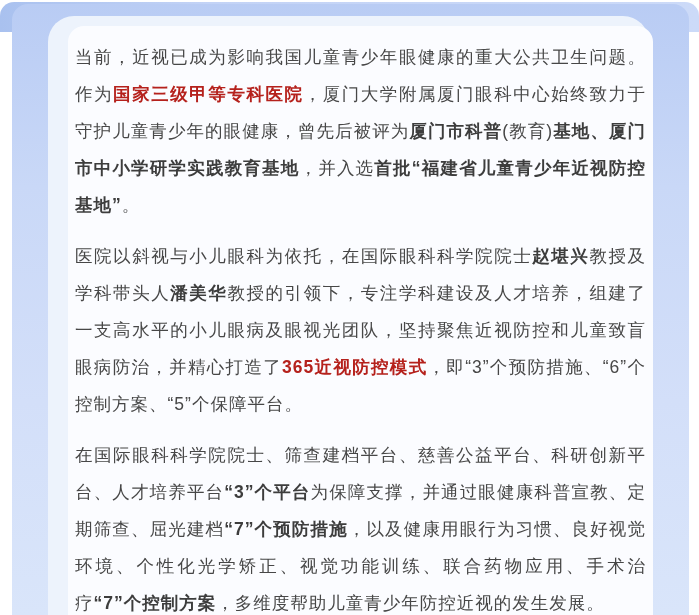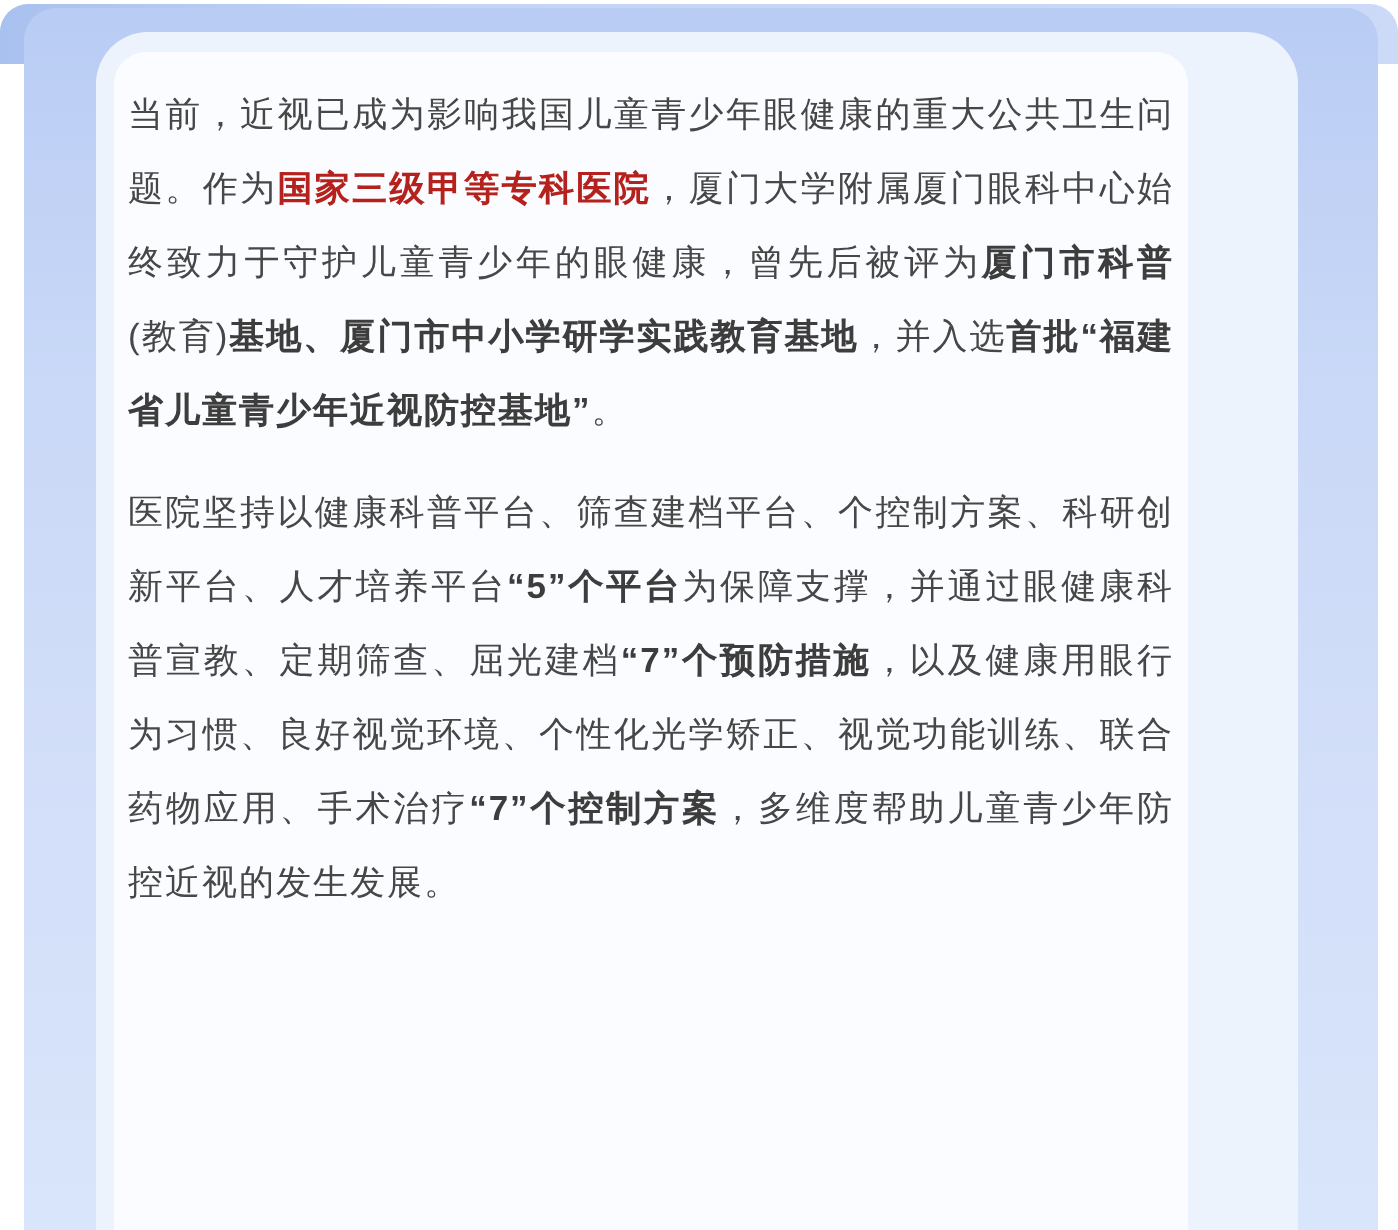--- a/index.html
+++ b/index.html
@@ -28,21 +28,21 @@
     position:absolute;left:12px;top:4px;width:677px;height:611px;
     border-radius:16px 16px 0 0;
     background:linear-gradient(180deg,var(--panel-top) 0%,#c9d8f7 30%,#d3dff9 65%,var(--panel-bottom) 100%);
   }
   .outer-card{
     position:absolute;left:48px;top:16px;width:601px;height:599px;
     border-radius:26px 26px 0 0;
     background:var(--outer-card-bg);
   }
   .inner-card{
-    position:absolute;left:57px;top:26px;width:537px;height:589px;
+    position:absolute;left:68px;top:26px;width:585px;height:589px;
     border-radius:16px 16px 0 0;
     background:var(--inner-card-bg);
     box-sizing:border-box;
     padding:13px 7px 0 7px;
   }
   .article p{
     margin:0 0 14px 0;
     font-size:17.5px;
     line-height:37px;
     letter-spacing:1px;
@@ -56,16 +56,17 @@
 </head>
 <body>
 
 <div class="screen">
   <div class="top-band"></div>
   <div class="panel"></div>
   <div class="outer-card"></div>
   <div class="inner-card">
     <div class="article" id="article">
         <p><span class="seg">当前，近视已成为影响我国儿童青少年眼健康的重大公共卫生问题。作为</span><span class="seg red">国家三级甲等专科医院</span><span class="seg">，厦门大学附属厦门眼科中心始终致力于守护儿童青少年的眼健康，曾先后被评为</span><span class="seg bold">厦门市科普</span><span class="seg">(教育)</span><span class="seg bold">基地、厦门市中小学研学实践教育基地</span><span class="seg">，并入选</span><span class="seg bold">首批“福建省儿童青少年近视防控基地”</span><span class="seg">。</span></p>
-        <p><span class="seg">医院坚持以健康科普平台、筛查建档平台、个控制方案、科研创新平台、人才培养平台</span><span class="seg bold">“5”个平台</span><span class="seg">为保障支撑，并通过眼健康科普宣教、定期筛查、屈光建档</span><span class="seg bold">“7”个预防措施</span><span class="seg">，以及健康用眼行为习惯、良好视觉环境、个性化光学矫正、视觉功能训练、联合药物应用、手术治疗</span><span class="seg bold">“7”个控制方案</span><span class="seg">，多维度帮助儿童青少年防控近视的发生发展。</span></p>
+        <p><span class="seg">医院以斜视与小儿眼科为依托，在国际眼科科学院院士</span><span class="seg bold">赵堪兴</span><span class="seg">教授及学科带头人</span><span class="seg bold">潘美华</span><span class="seg">教授的引领下，专注学科建设及人才培养，组建了一支高水平的小儿眼病及眼视光团队，坚持聚焦近视防控和儿童致盲眼病防治，并精心打造了</span><span class="seg red">365近视防控模式</span><span class="seg">，即“3”个预防措施、“6”个控制方案、“5”个保障平台。</span></p>
+        <p><span class="seg">在国际眼科科学院院士、筛查建档平台、慈善公益平台、科研创新平台、人才培养平台</span><span class="seg bold">“3”个平台</span><span class="seg">为保障支撑，并通过眼健康科普宣教、定期筛查、屈光建档</span><span class="seg bold">“7”个预防措施</span><span class="seg">，以及健康用眼行为习惯、良好视觉环境、个性化光学矫正、视觉功能训练、联合药物应用、手术治疗</span><span class="seg bold">“7”个控制方案</span><span class="seg">，多维度帮助儿童青少年防控近视的发生发展。</span></p>
       </div>
   </div>
 </div>
 
 </body></html>

